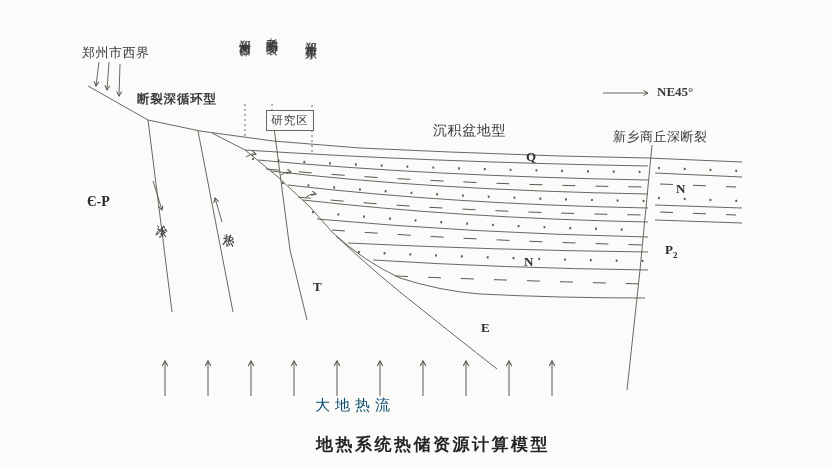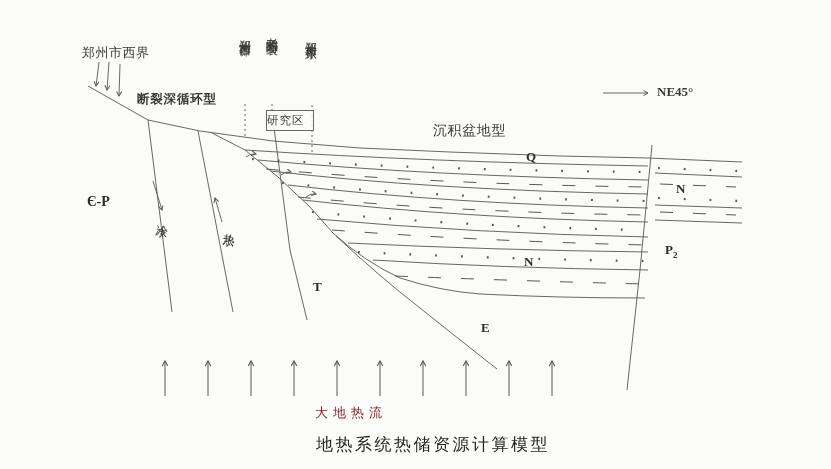--- a/index.html
+++ b/index.html
@@ -11,24 +11,24 @@
   .h11{font-size:14px;letter-spacing:0.6px;text-align:right;}
   .h13{font-size:13px;letter-spacing:0.5px;}
   .vlabel{writing-mode:vertical-rl;text-orientation:upright;font-size:12px;
           letter-spacing:1.5px;line-height:14px;}
   .tilt{writing-mode:vertical-rl;text-orientation:upright;font-size:12px;
         letter-spacing:1px;transform:rotate(11deg);transform-origin:top left;}
   .strat{font-family:"Liberation Serif",serif;font-weight:700;font-size:13px;color:#2e2c2a;}
   .strat sub{font-size:9px;}
   .ne{font-family:"Liberation Serif",serif;font-weight:700;font-size:13px;}
   .box{position:absolute;left:266px;top:110px;width:46px;height:19px;
-       border:1px solid #6a6661;display:flex;align-items:center;justify-content:flex-start;
+       border:1px solid #6a6661;display:flex;align-items:center;justify-content:center;
        font-size:11.5px;letter-spacing:1px;background:rgba(251,251,250,0.85);}
-  .heatflow{font-size:13px;letter-spacing:5px;color:#7f1d1d;margin-top:8px;}
-  .caption{font-size:17px;font-weight:400;letter-spacing:2.5px;color:#262422;}
+  .heatflow{font-size:15px;letter-spacing:5px;color:#0c4a6e;}
+  .caption{font-size:17px;font-weight:700;letter-spacing:2.5px;color:#262422;}
 </style>
 </head>
 <body>
 
 <div id="stage">
 
   <svg id="linework" width="831" height="469" viewBox="0 0 831 469">
     <defs>
       <marker id="ah" orient="auto" markerWidth="9" markerHeight="9" refX="5.5" refY="3">
         <path d="M0.5,0.2 L5.5,3 L0.5,5.8" fill="none" stroke="#5a5651" stroke-width="1.1"></path>
@@ -132,20 +132,21 @@
   <div class="lbl vlabel" style="left:304px;top:32px;">郑州市东界</div>
 
   <div class="box">
     <span>研究区</span>
   </div>
 
   <div class="lbl h11" style="left:433px;top:122px;">沉积盆地型</div>
 
   <div class="lbl ne" style="left:657px;top:84px;">NE45°</div>
 
+  <div class="lbl h13" style="left:613px;top:128px;">新乡商丘深断裂</div>
 
   <div class="lbl tilt" style="left:156px;top:214px;">冷水</div>
 
   <div class="lbl tilt" style="left:223px;top:223px;">热水</div>
 
   <div class="lbl strat" style="left:87px;top:194px;font-size:14px;">Є-P</div>
   <div class="lbl strat" style="left:526px;top:149px;">Q</div>
   <div class="lbl strat" style="left:676px;top:181px;">N</div>
   <div class="lbl strat" style="left:524px;top:254px;">N</div>
   <div class="lbl strat" style="left:665px;top:242px;">

